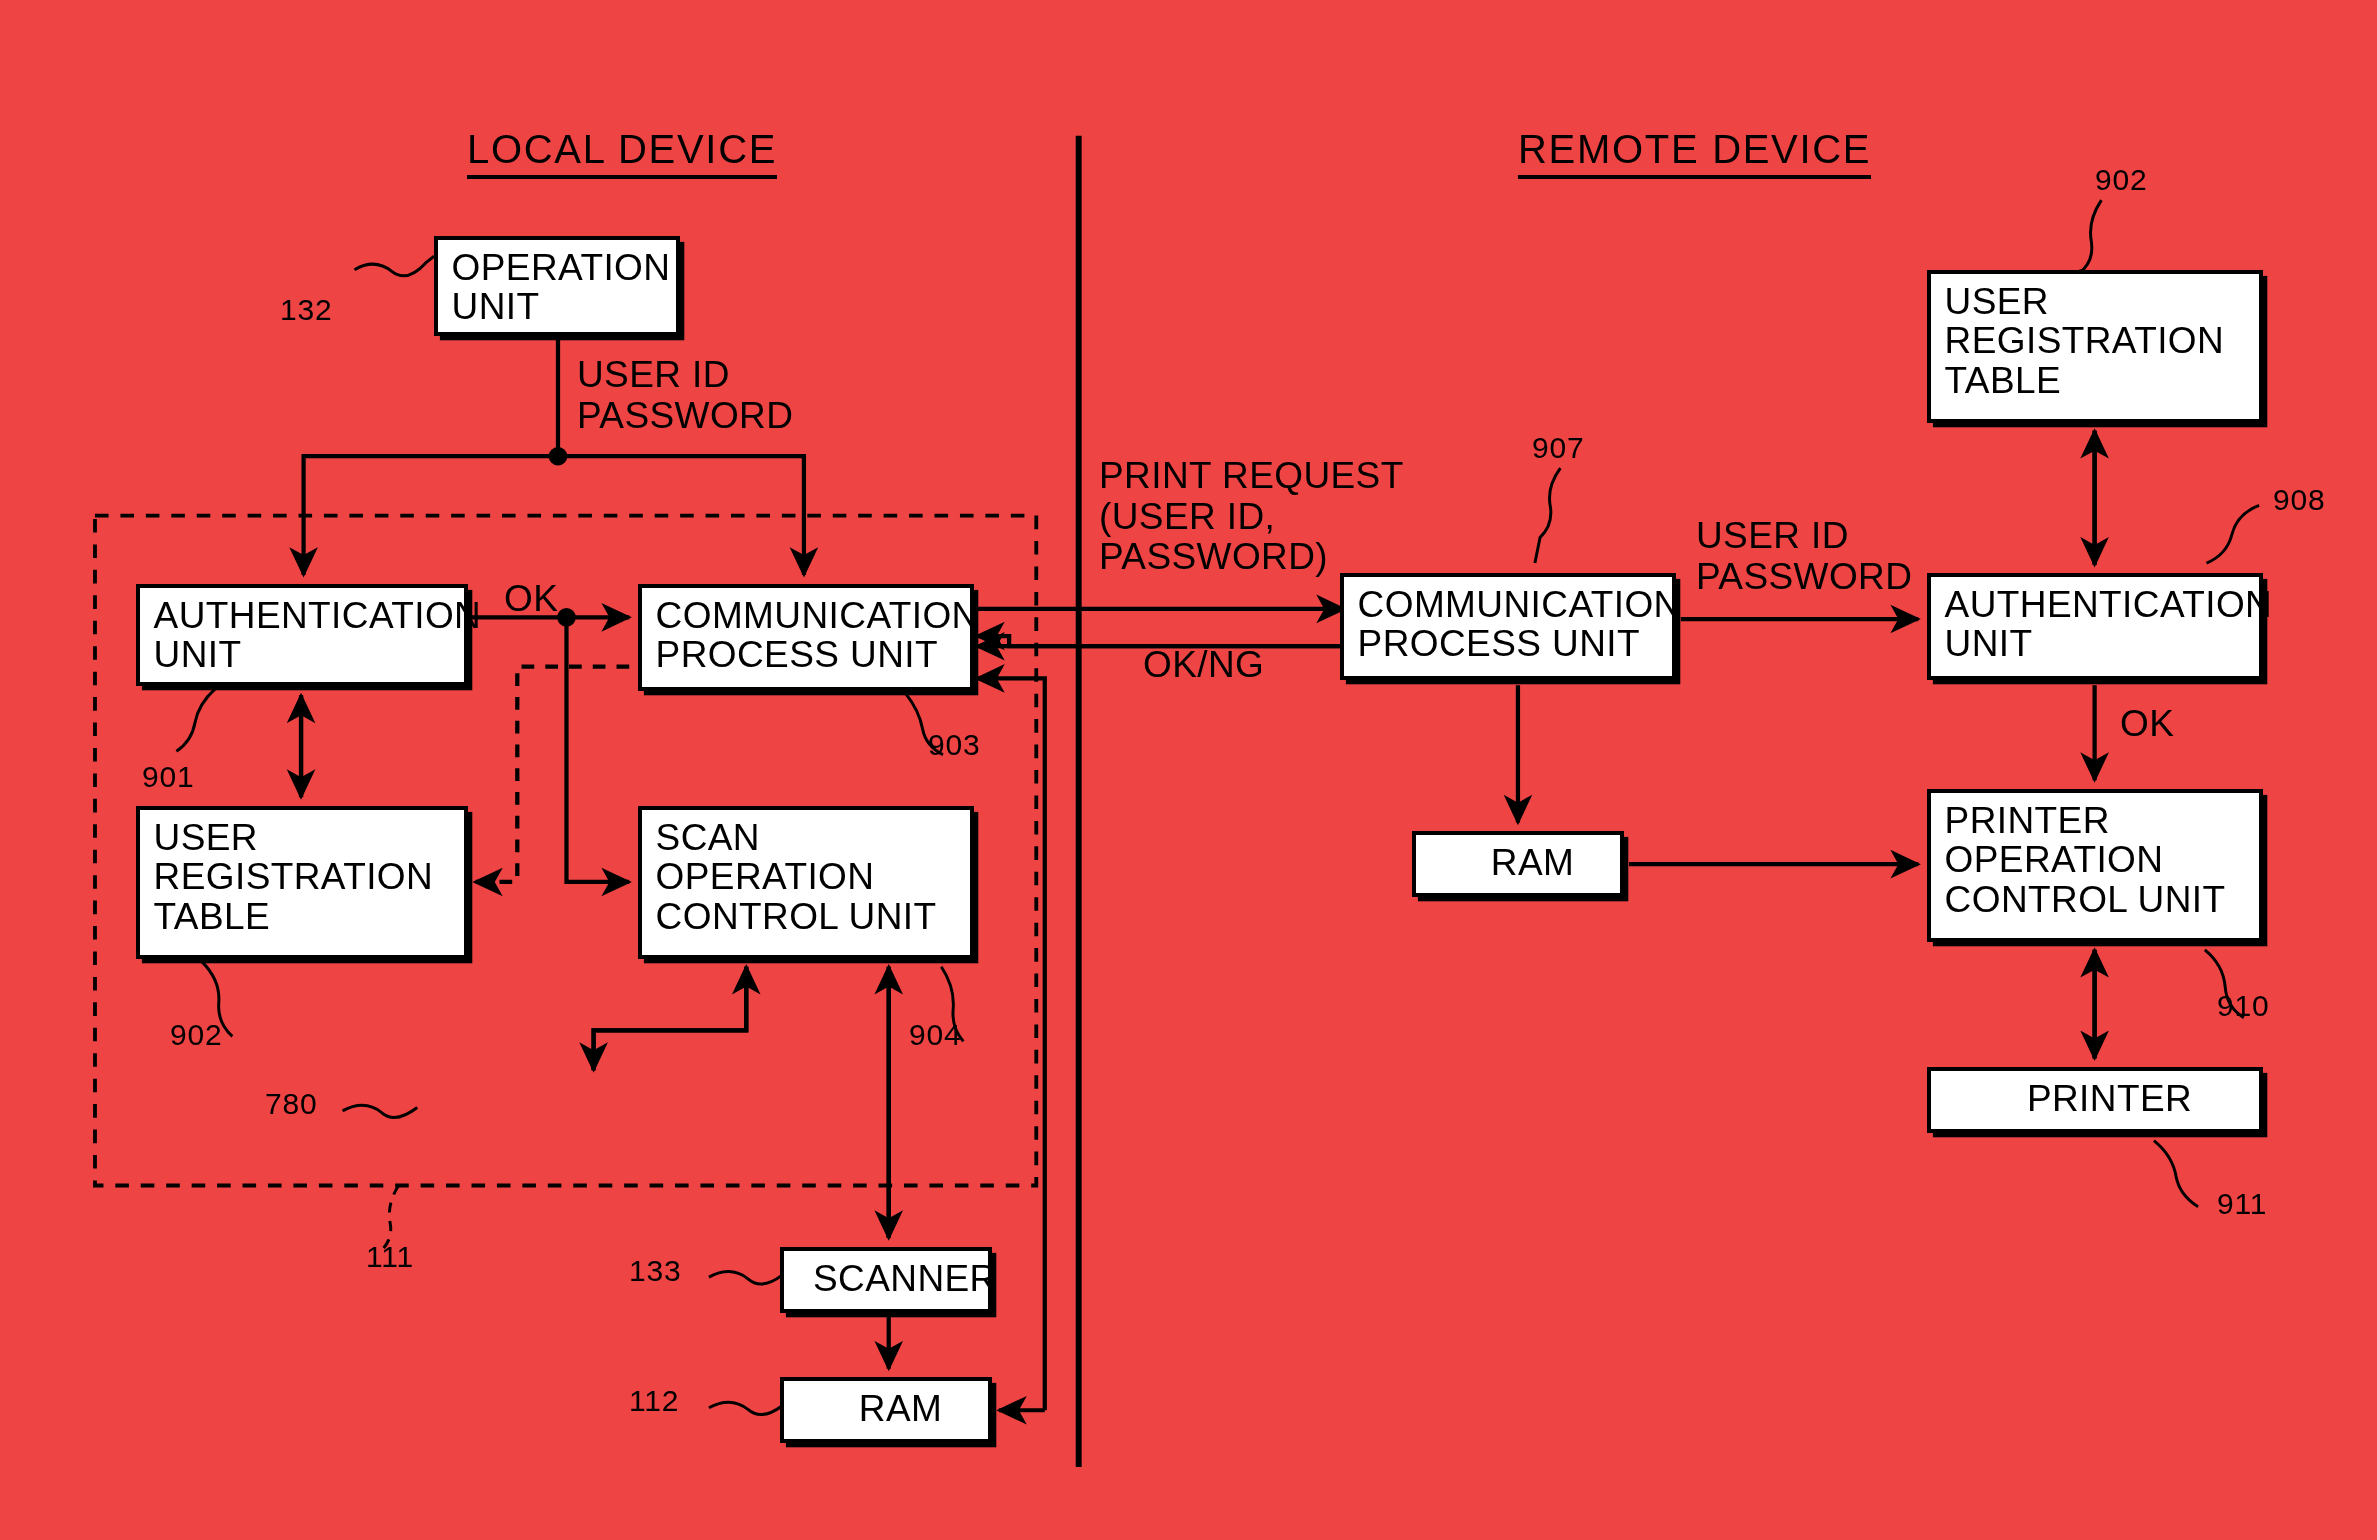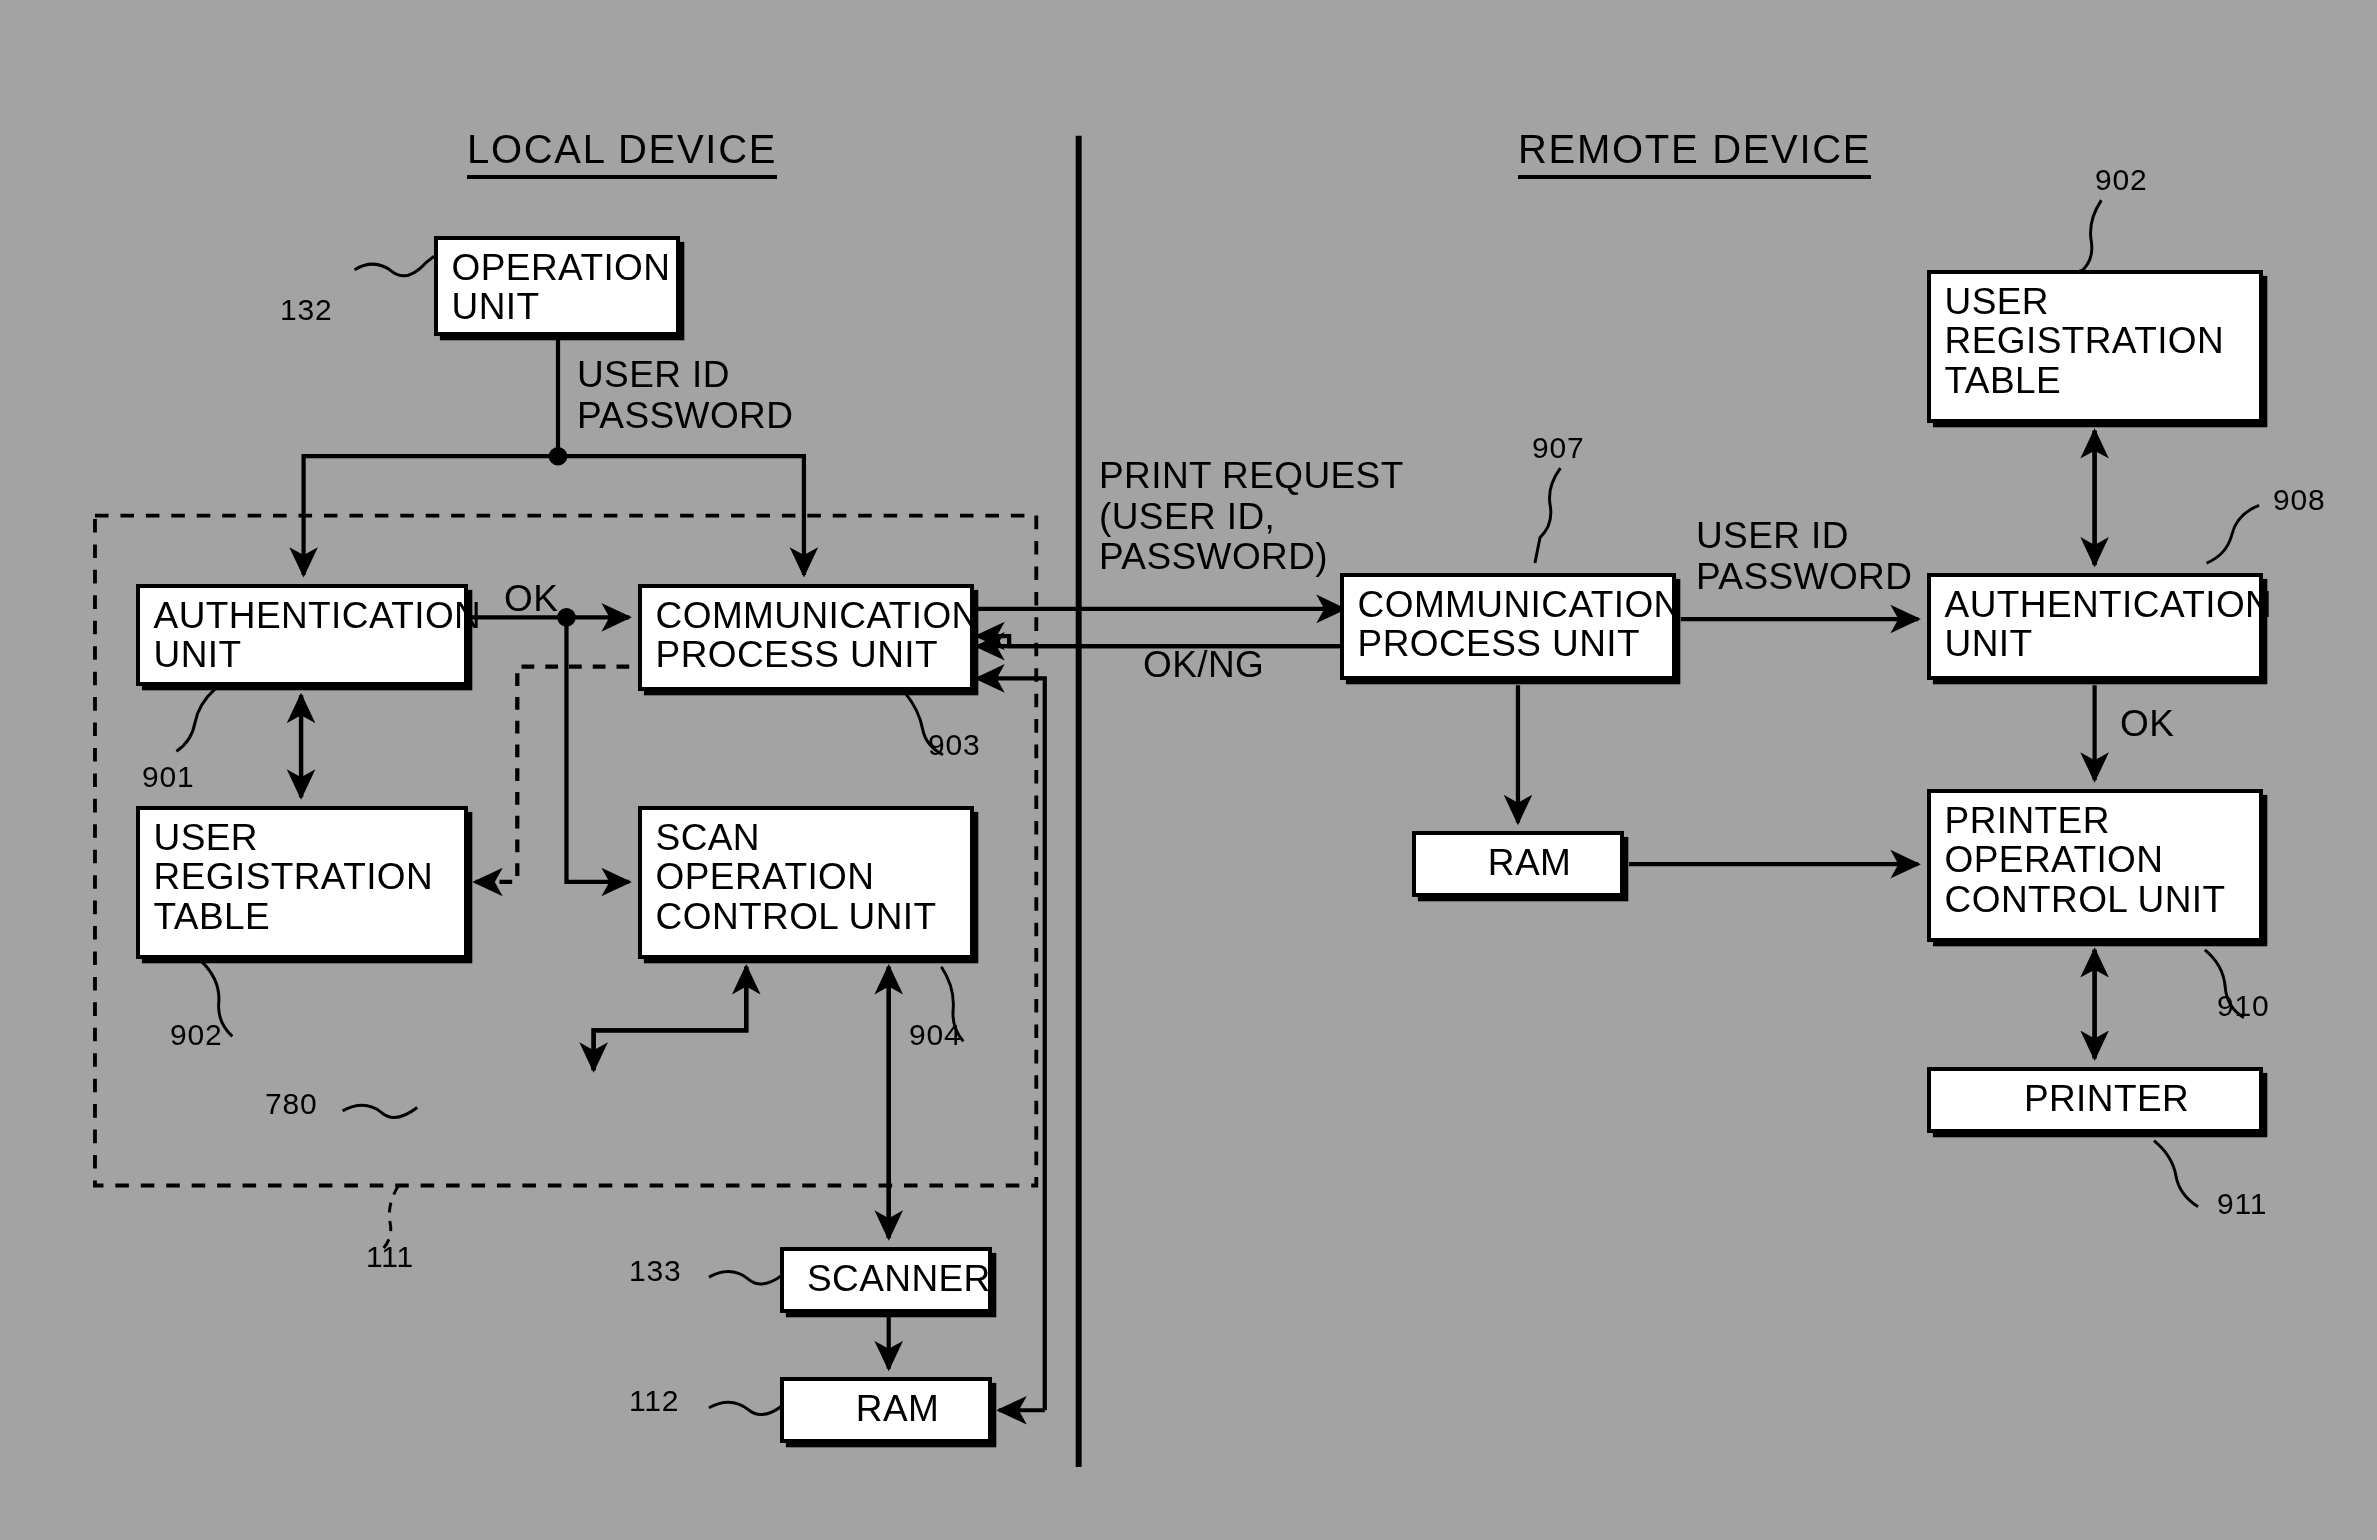--- a/index.html
+++ b/index.html
@@ -4,21 +4,21 @@
 <style>
   html, body {
     margin: 0;
     padding: 0;
     background: #ffffff;
   }
   #page {
     position: relative;
     width: 2377px;
     height: 1540px;
-    background: #a3a3a3;
+    background: #ef4444;
     font-family: "Liberation Sans", sans-serif;
     overflow: hidden;
   }
   svg.layer {
     position: absolute;
     left: 0;
     top: 0;
     width: 2377px;
     height: 1540px;
   }
@@ -34,21 +34,21 @@
     left: 13.6px;
     top: 7.6px;
     right: 5.1px;
     font-size: 37px;
     line-height: 1.07;
     color: #000;
     letter-spacing: 0.4px;
     white-space: pre-line;
   }
   .box.center .label {
-    left: 0;
+    left: 6px;
     right: 0;
     text-align: center;
     margin-left: 23px;
   }
   .freetext {
     position: absolute;
     font-size: 37px;
     line-height: 1.1;
     color: #000;
     white-space: pre-line;

